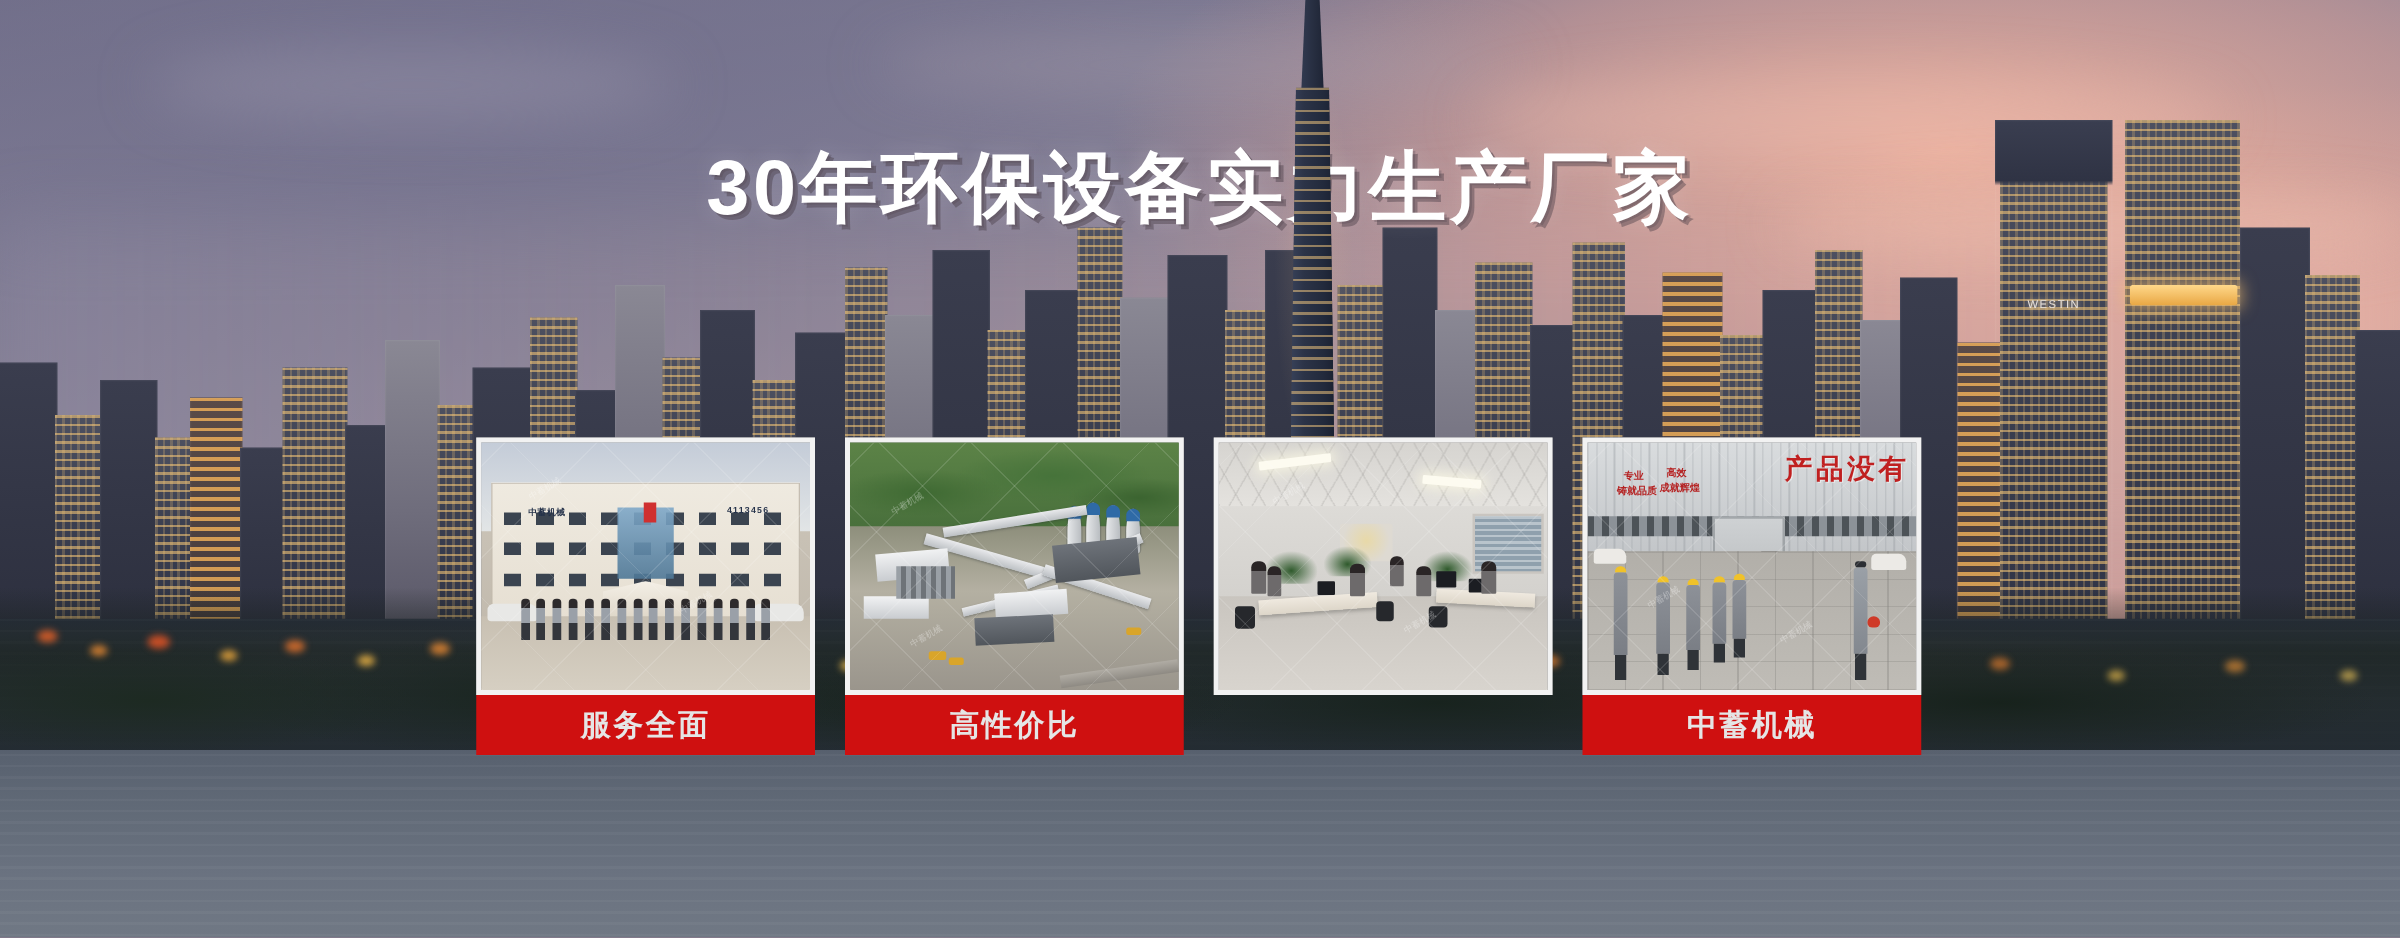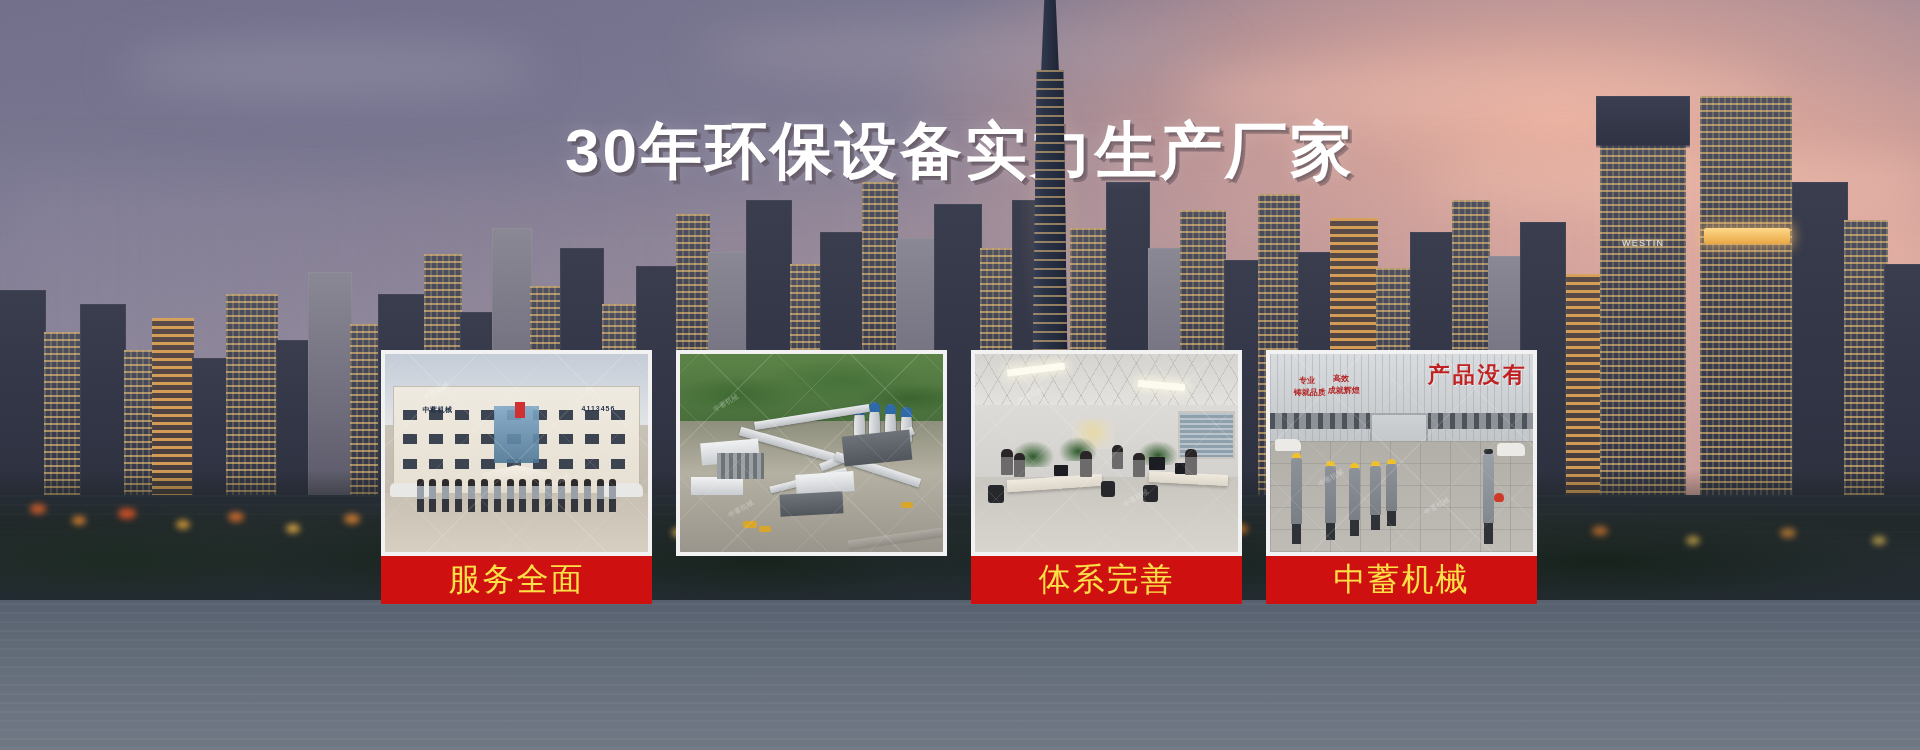--- a/index.html
+++ b/index.html
@@ -145,21 +145,21 @@
   .card { width:271px; display:flex; flex-direction:column; }
   .card-photo {
     position:relative; height:206px; border:4px solid #f2f2f2;
     overflow:hidden; background:#8c8c8c;
   }
   .card-caption {
     height:48px; background:#cf1010;
     display:flex; align-items:center; justify-content:center;
   }
   .card-caption span {
-    color:#fde047; font-size:32px; font-weight:400; letter-spacing:2px;
+    color:#e5e5e5; font-size:24px; font-weight:700; letter-spacing:2px;
   }
   .wm {
     position:absolute; inset:0;
     background-image:
       repeating-linear-gradient(45deg, rgba(255,255,255,.12) 0 1px, rgba(0,0,0,0) 1px 52px),
       repeating-linear-gradient(-45deg, rgba(255,255,255,.12) 0 1px, rgba(0,0,0,0) 1px 52px);
     pointer-events:none;
   }
   .wm-txt {
     position:absolute; color:rgba(255,255,255,.35); font-size:7px;
@@ -454,20 +454,23 @@
             <div class="p2-dark" style="left:14%;top:50%;width:18%;height:26px;
               background:repeating-linear-gradient(90deg,#9aa0a6 0 4px,#6e7378 4px 8px);"></div>
             <div class="p2-road" style="left:64%;bottom:4%;width:36%;height:10px;transform:rotate(-8deg);"></div>
             <div class="p2-machine" style="left:24%;bottom:12%;width:14px;height:7px;"></div>
             <div class="p2-machine" style="left:30%;bottom:10%;width:12px;height:6px;"></div>
             <div class="p2-machine" style="left:84%;bottom:22%;width:12px;height:6px;"></div>
           </div>
           <div class="wm"></div>
           <span class="wm-txt" style="left:12%;top:22%">中蓄机械</span>
           <span class="wm-txt" style="left:18%;top:76%">中蓄机械</span>
+        </div>
+        <div class="card-caption">
+          <span>高性价比</span>
         </div>
       </div>
 
       <div class="card">
         <div class="card-photo">
           <div class="p3">
             <div class="p3-ceil"></div>
             <div class="p3-panel" style="left:12%;top:6%;width:22%;height:7px;transform:rotate(-7deg);"></div>
             <div class="p3-panel" style="left:62%;top:14%;width:18%;height:7px;transform:rotate(5deg);"></div>
             <div class="p3-wall"></div>
@@ -489,23 +492,20 @@
             <div class="p3-person" style="left:60%;top:50%;width:12px;height:24px;"></div>
             <div class="p3-person" style="left:80%;top:48%;width:12px;height:26px;"></div>
             <div class="p3-chair" style="left:5%;top:66%;width:16px;height:18px;"></div>
             <div class="p3-chair" style="left:48%;top:64%;width:14px;height:16px;"></div>
             <div class="p3-chair" style="left:64%;top:66%;width:15px;height:17px;"></div>
           </div>
           <div class="wm"></div>
           <span class="wm-txt" style="left:16%;top:18%">中蓄机械</span>
           <span class="wm-txt" style="left:56%;top:70%">中蓄机械</span>
         </div>
-        <div class="card-caption">
-          <span>体系完善</span>
-        </div>
       </div>
 
       <div class="card">
         <div class="card-photo">
           <div class="p4">
             <div class="p4-wall"></div>
             <div class="p4-slogan-big">产品没有</div>
             <div class="p4-slogan-sm" style="left:24%;top:10%">高效</div>
             <div class="p4-slogan-sm" style="left:22%;top:16%">成就辉煌</div>
             <div class="p4-slogan-sm" style="left:11%;top:11%">专业</div>

